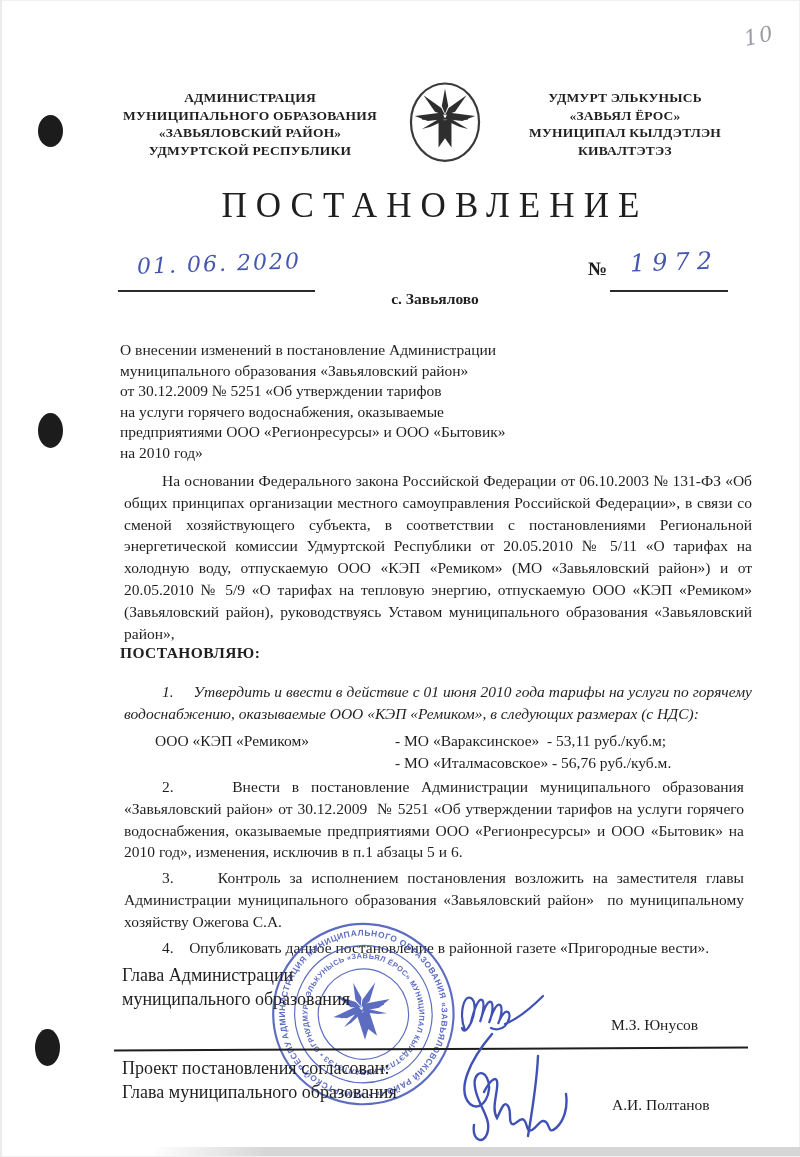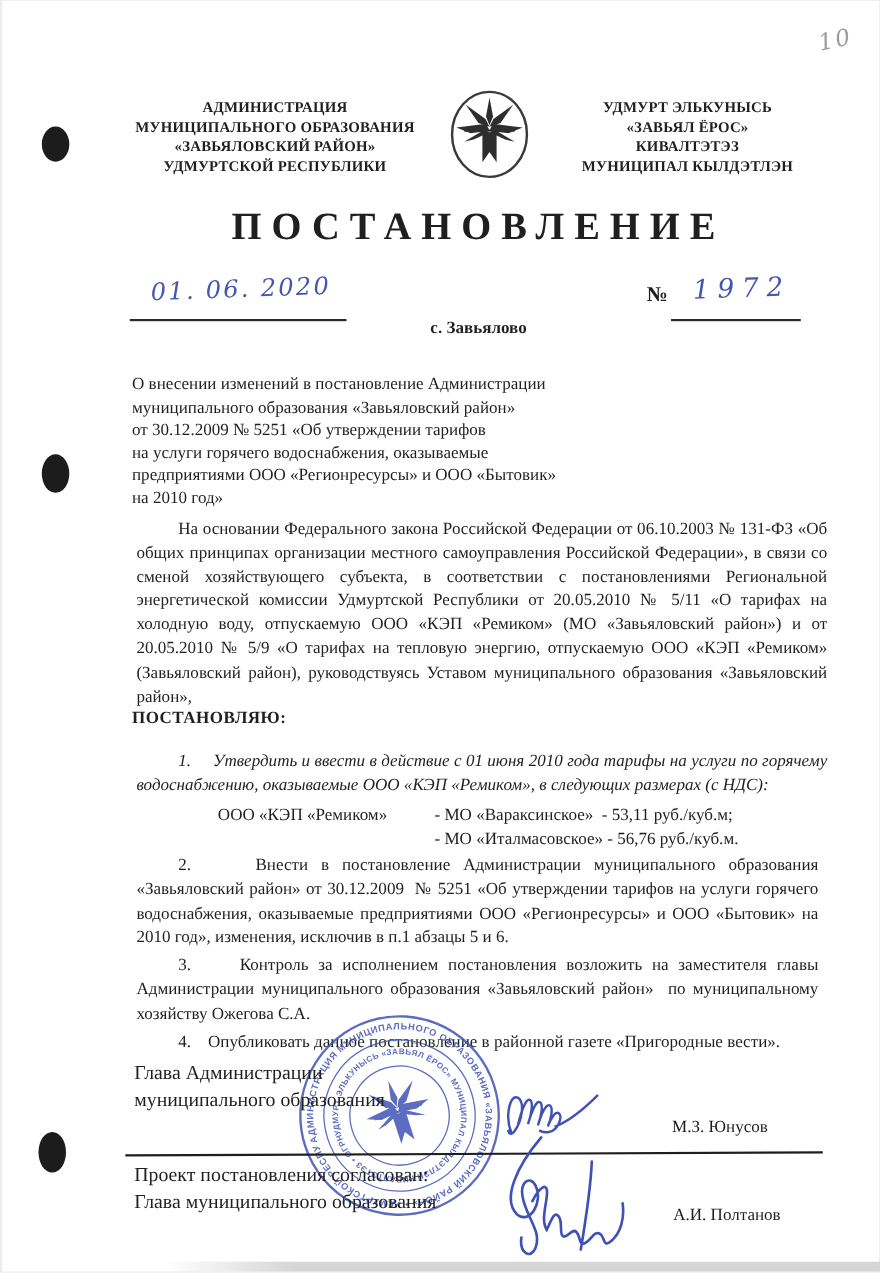--- a/index.html
+++ b/index.html
@@ -9,32 +9,32 @@
     font-family:"Liberation Serif", serif;color:#1f1f1f;
     box-shadow:inset 0 0 0 1px #f0f0f0;
   }
   .abs{position:absolute;}
   
   .hole{position:absolute;width:25px;height:32px;border-radius:50%;background:#1c1c1c;}
   
   .org{font-weight:bold;font-size:13.5px;line-height:17.5px;text-align:center;letter-spacing:0.2px;}
   .org div{white-space:nowrap;}
   
-  .doc-title{font-size:35px;font-weight:bold;letter-spacing:0.26em;text-align:center;white-space:nowrap;}
+  .doc-title{font-size:35px;font-weight:normal;letter-spacing:0.26em;text-align:center;white-space:nowrap;}
   
   .hand{font-family:"DejaVu Serif", serif;font-style:italic;color:#4456b0;white-space:nowrap;}
   .uline{position:absolute;border-bottom:2px solid #2b2b2b;}
   .place{font-weight:bold;font-size:15.5px;text-align:center;}
   .subject{font-size:15.5px;line-height:20.6px;}
   .subject div{white-space:nowrap;}
   .body-par{font-size:15.5px;line-height:21.8px;text-align:justify;text-indent:38px;margin:4px;}
   .heading-b{font-weight:bold;font-size:15.5px;letter-spacing:0.4px;}
   .tariff{font-size:15.5px;line-height:22px;}
   .tariff-row1{display:flex;}
-  .tariff-company{width:240px;flex:0 0 240px;white-space:nowrap;text-align:center;}
+  .tariff-company{width:240px;flex:0 0 240px;white-space:nowrap;}
   .tariff-val{white-space:nowrap;}
   .tariff-row2{margin-left:240px;white-space:nowrap;}
   .sig-label{font-size:18px;line-height:24px;}
   .sig-name{font-size:15.5px;white-space:nowrap;}
   .sep-line{position:absolute;border-top:2.5px solid #1e1e1e;transform:rotate(-0.25deg);}
   .stamp{position:absolute;opacity:0.85;transform:rotate(-18deg);}
   .page-num{font-family:"DejaVu Serif", serif;font-style:italic;color:#9e99a4;font-size:21px;transform:rotate(-12deg);letter-spacing:2px;}
   .bottom-band{position:absolute;height:9px;background:linear-gradient(to right, rgba(214,214,214,0), #d6d6d6 18%, #d6d6d6);}
   .edge-left{position:absolute;left:0;top:0;width:2px;height:100%;background:#ececec;}
 </style>
@@ -77,22 +77,22 @@
   <div class="abs" style="left:399px;top:73px;color:#2e2e2e;">
     <svg width="92" height="102" viewBox="0 0 100 110">
       <ellipse cx="50" cy="53" rx="37" ry="42" fill="none" stroke="#3a3a3a" stroke-width="2.4"></ellipse>
       <use href="#emblem-shape" transform="translate(11,12) scale(0.78)"></use>
     </svg>
   </div>
 
   <div class="abs org" style="left:505px;top:89px;width:240px;">
     <div>УДМУРТ  ЭЛЬКУНЫСЬ</div>
     <div>«ЗАВЬЯЛ ЁРОС»</div>
+    <div>МУНИЦИПАЛ КЫЛДЭТЛЭН</div>
     <div>КИВАЛТЭТЭЗ</div>
-    <div>МУНИЦИПАЛ КЫЛДЭТЛЭН</div>
   </div>
 
   <div class="abs doc-title" style="left:120px;top:186px;width:630px;">ПОСТАНОВЛЕНИЕ</div>
 
   <div class="abs hand" style="left:137px;top:251px;font-size:22px;letter-spacing:2px;transform:rotate(-2deg);">01. 06. 2020</div>
   <div class="uline" style="left:118px;top:258px;width:197px;height:32px;"></div>
 
   <div class="abs" style="left:588px;top:258px;font-size:19px;font-weight:bold;">№</div>
   <div class="abs hand" style="left:630px;top:248px;font-size:24px;letter-spacing:7px;transform:rotate(-2deg);">1972</div>
   <div class="uline" style="left:610px;top:258px;width:118px;height:32px;"></div>

